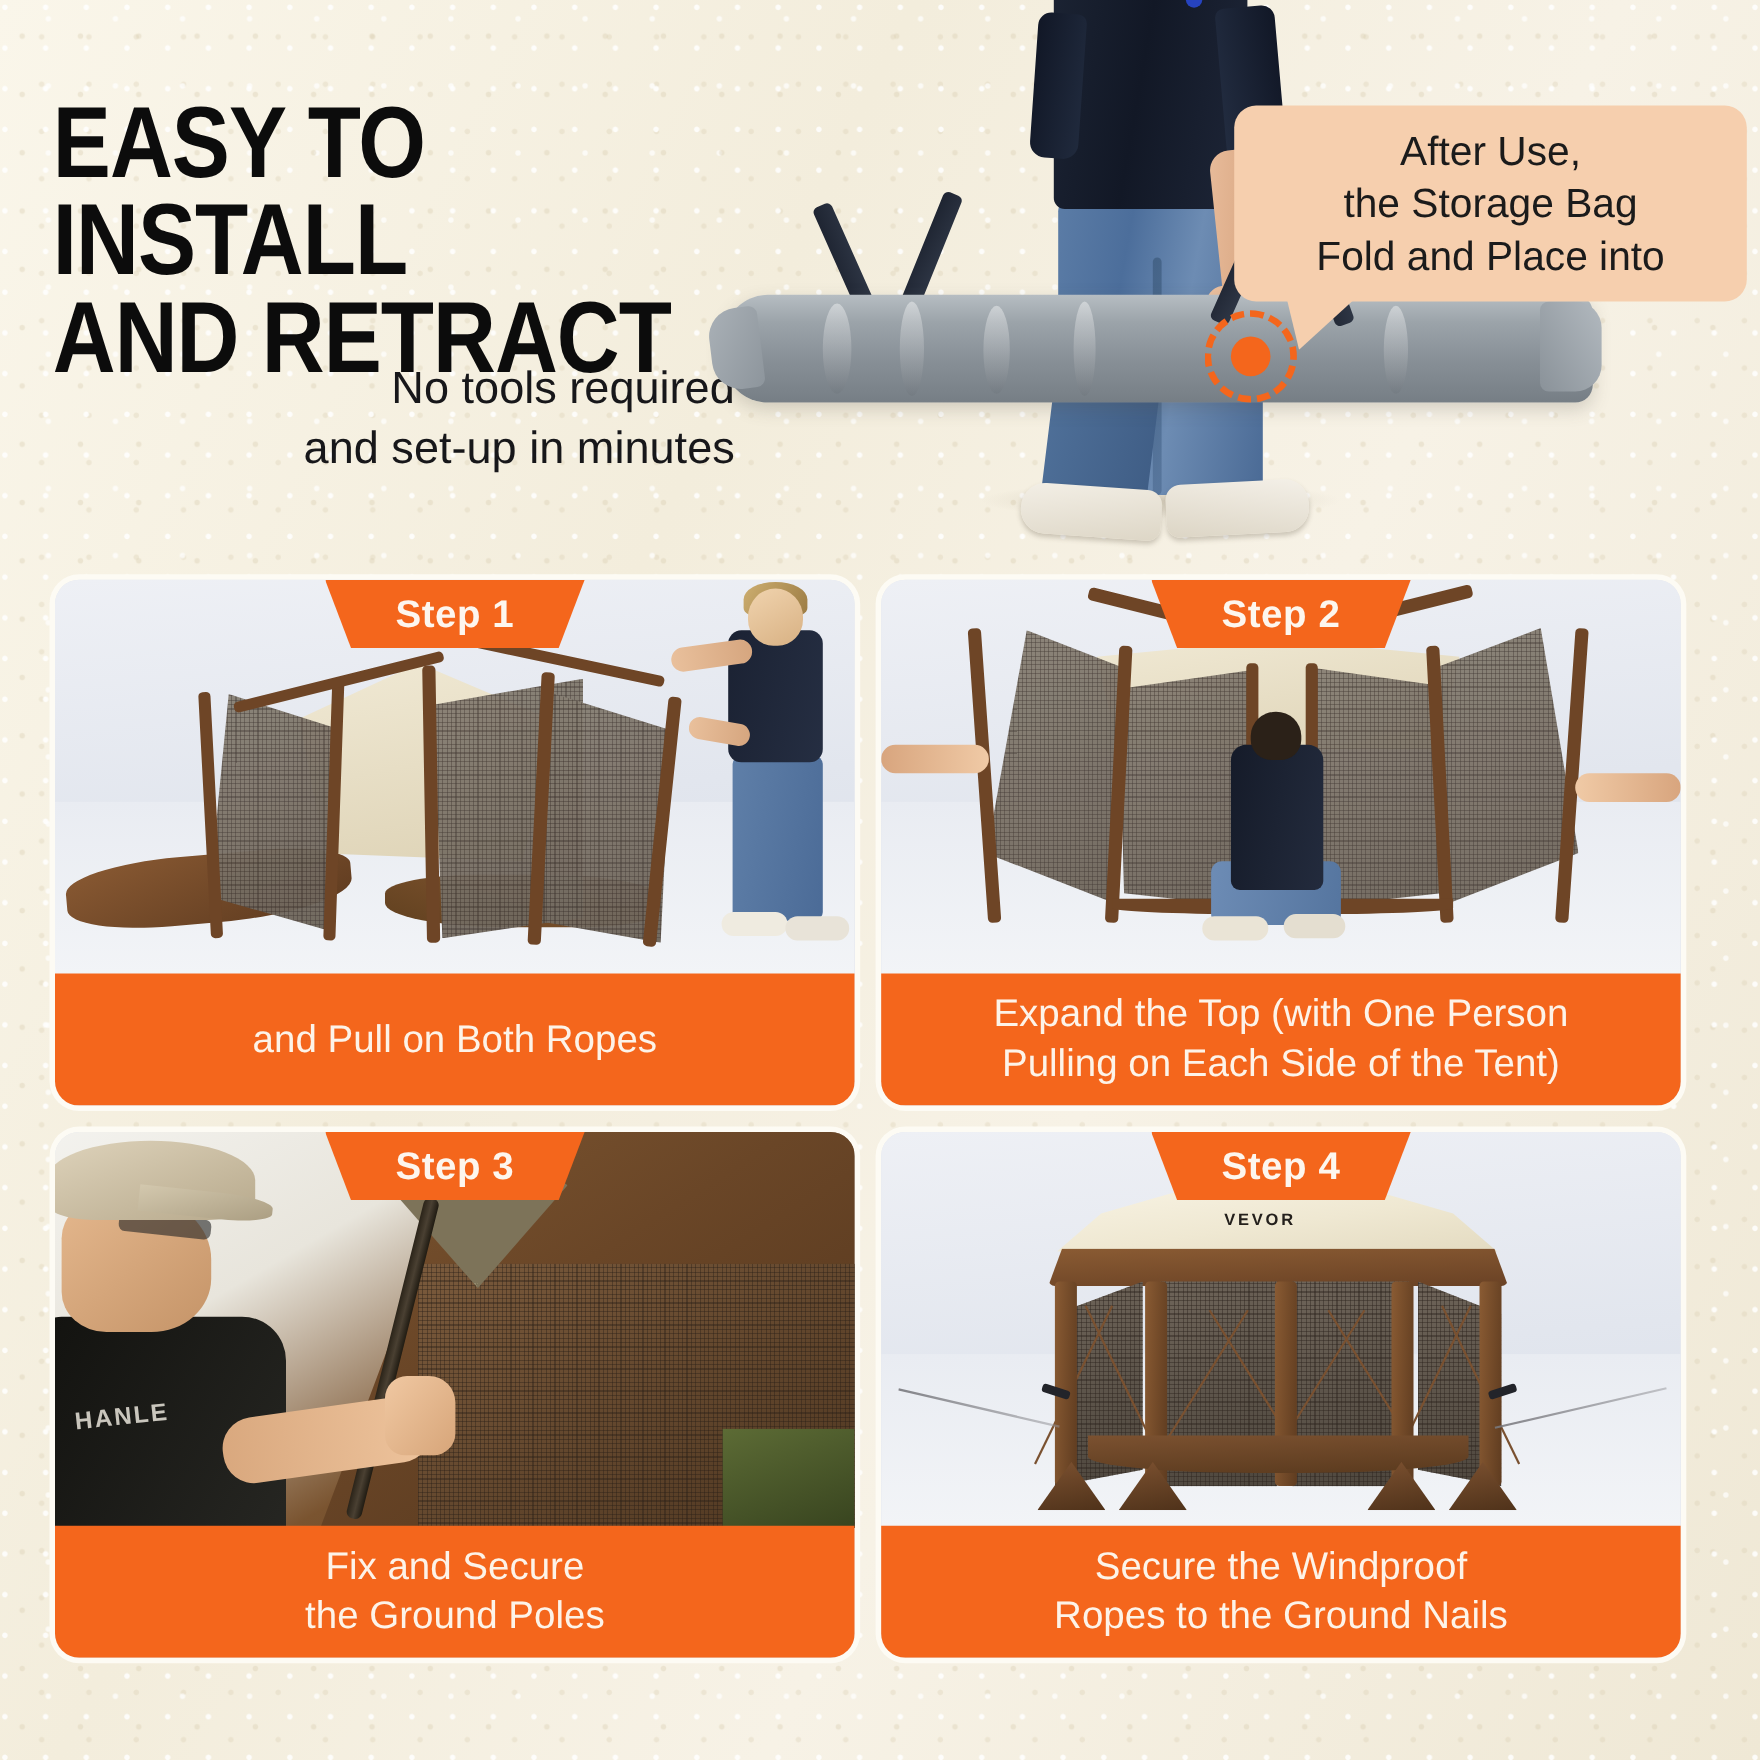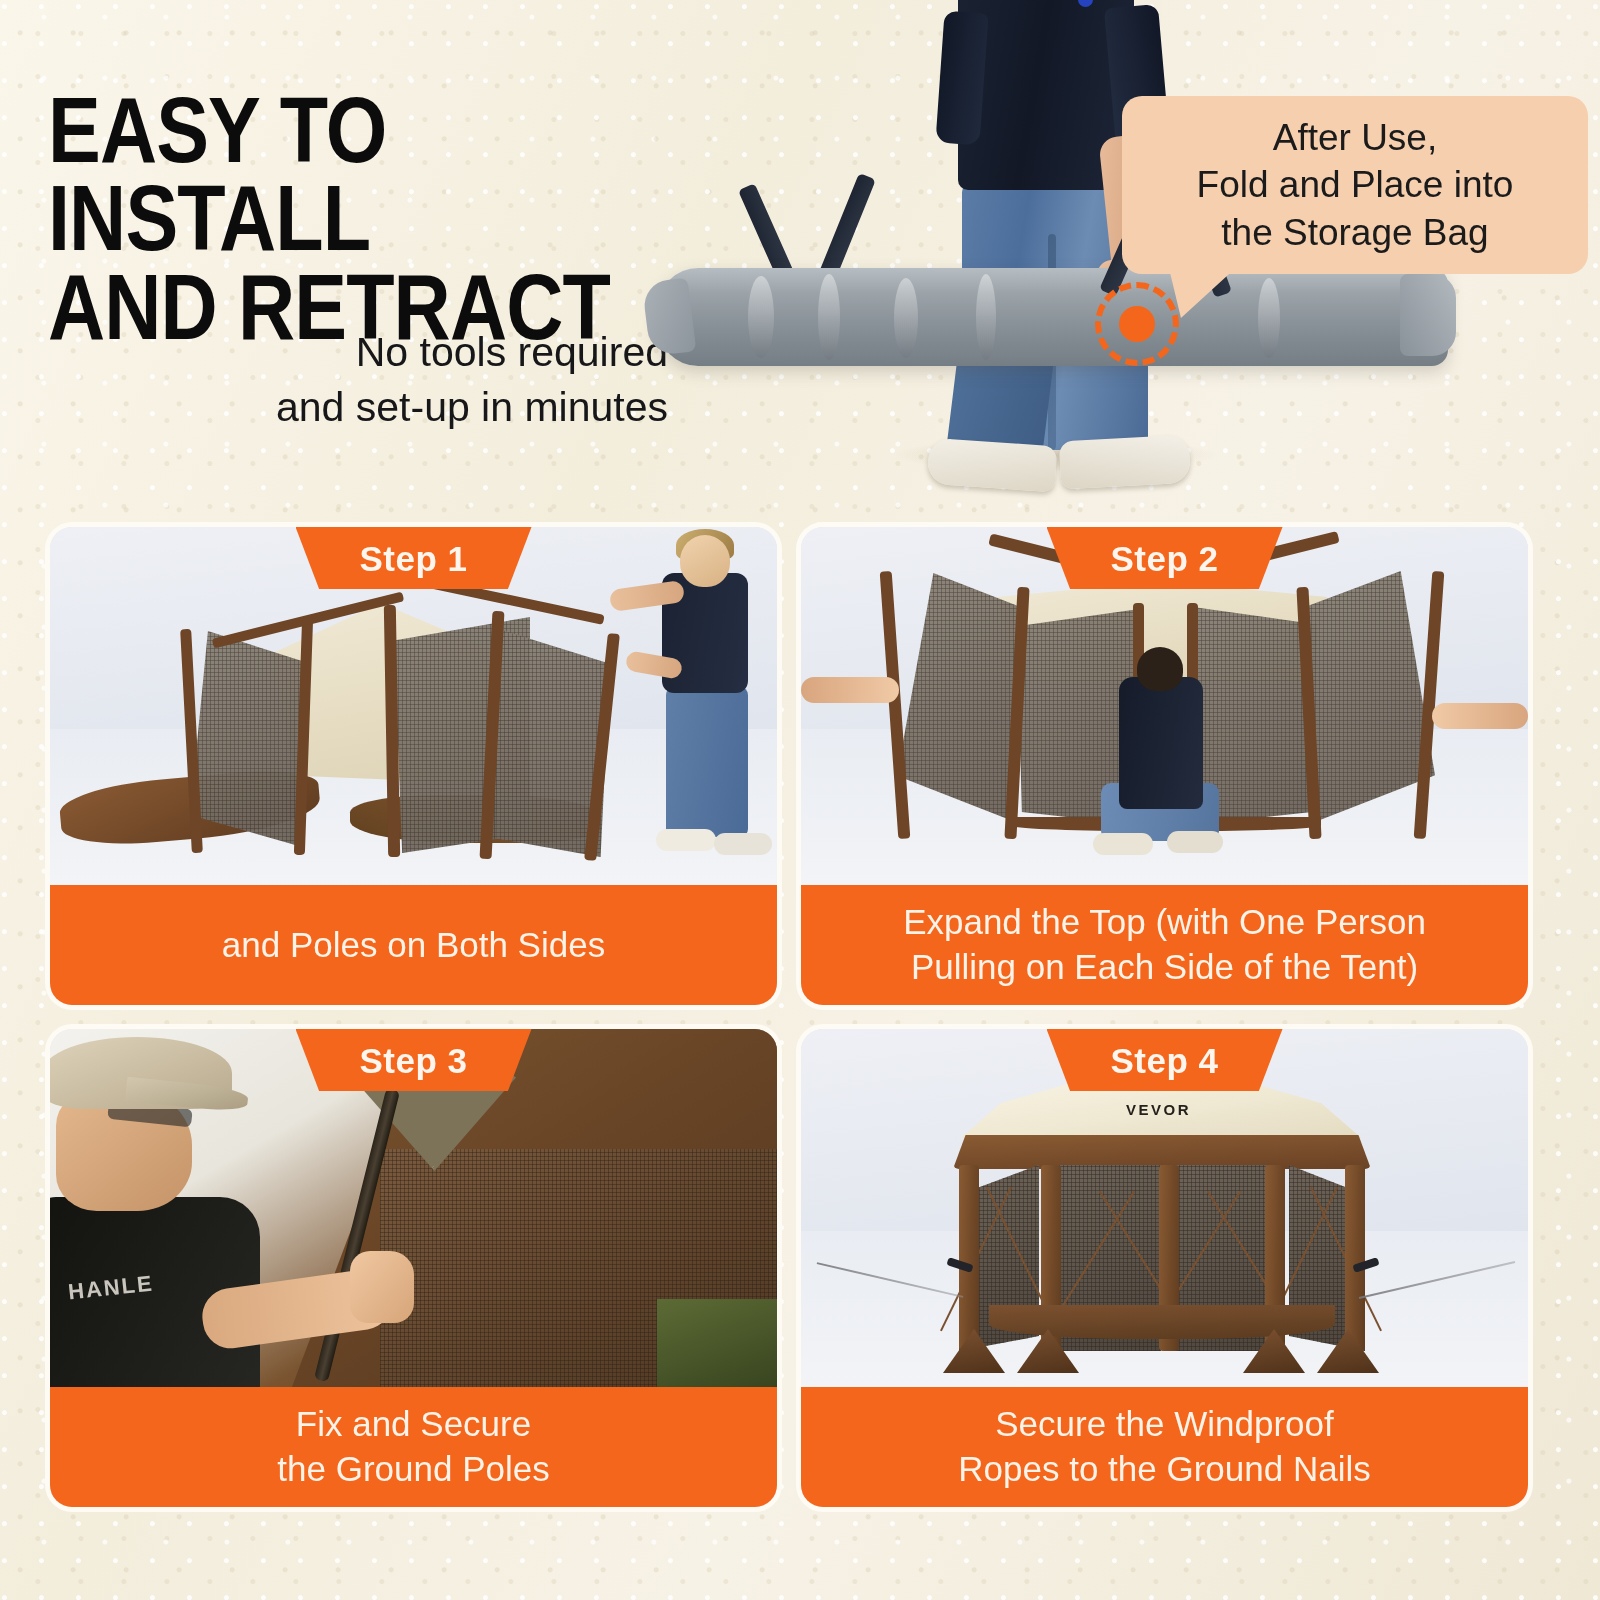--- a/index.html
+++ b/index.html
@@ -385,21 +385,21 @@
     background:linear-gradient(130deg,#f0c8a2,#d7a579); border-radius:20px 24px 20px 18px;
   }
 
   
   #s4 .g-roof{
     position:absolute; left:160px; top:28px; width:400px; height:96px;
     background:linear-gradient(172deg,#fbf7ea 0%,#efe8d2 55%,#e0d7bc 100%);
     clip-path: polygon(50% 0, 90% 48%, 100% 84%, 0 84%, 10% 48%);
   }
   #s4 .g-logo{
-    position:absolute; left:325px; top:72px;
+    position:absolute; left:312px; top:72px;
     font-size:15px; font-weight:700; letter-spacing:2.5px; color:#24201c;
   }
   #s4 .g-eave{
     position:absolute; left:152px; top:106px; width:418px; height:34px;
     background:linear-gradient(178deg,#8a5b33,#6a4225);
     clip-path: polygon(3% 0, 97% 0, 100% 100%, 0 100%);
     border-radius:6px;
   }
   #s4 .g-body{
     position:absolute; left:158px; top:136px; width:406px; height:186px;
@@ -486,22 +486,22 @@
         <div class="ring"></div>
         <div class="dot"></div>
       </div>
     </div>
   </div>
 
   <div id="callout">
     <div class="tail"></div>
     <div id="callout-text">
       <span>After Use,</span>
+      <span>the Storage Bag</span>
       <span>Fold and Place into</span>
-      <span>the Storage Bag</span>
     </div>
   </div>
 </div>
 
 <div id="grid">
 
   <div class="card" id="s1">
     <div class="photo">
       <div class="studio"></div>
       <div class="studio-floor"></div>
@@ -533,21 +533,21 @@
         <div class="p-shoe"></div>
         <div class="p-shoe2"></div>
       </div>
     </div>
 
     <div class="badge">
       <span class="badge-label">Step 1</span>
     </div>
 
     <div class="caption">
-      <span>and Poles on Both Sides</span>
+      <span>and Pull on Both Ropes</span>
     </div>
   </div>
 
   <div class="card" id="s2">
     <div class="photo">
       <div class="studio"></div>
       <div class="studio-floor"></div>
 
       <div id="s2-tent">
         <div class="canopy" style="left:196px; top:54px; width:330px; height:100px; clip-path:polygon(0 16%,50% 0,100% 16%,94% 100%,6% 100%);"></div>

